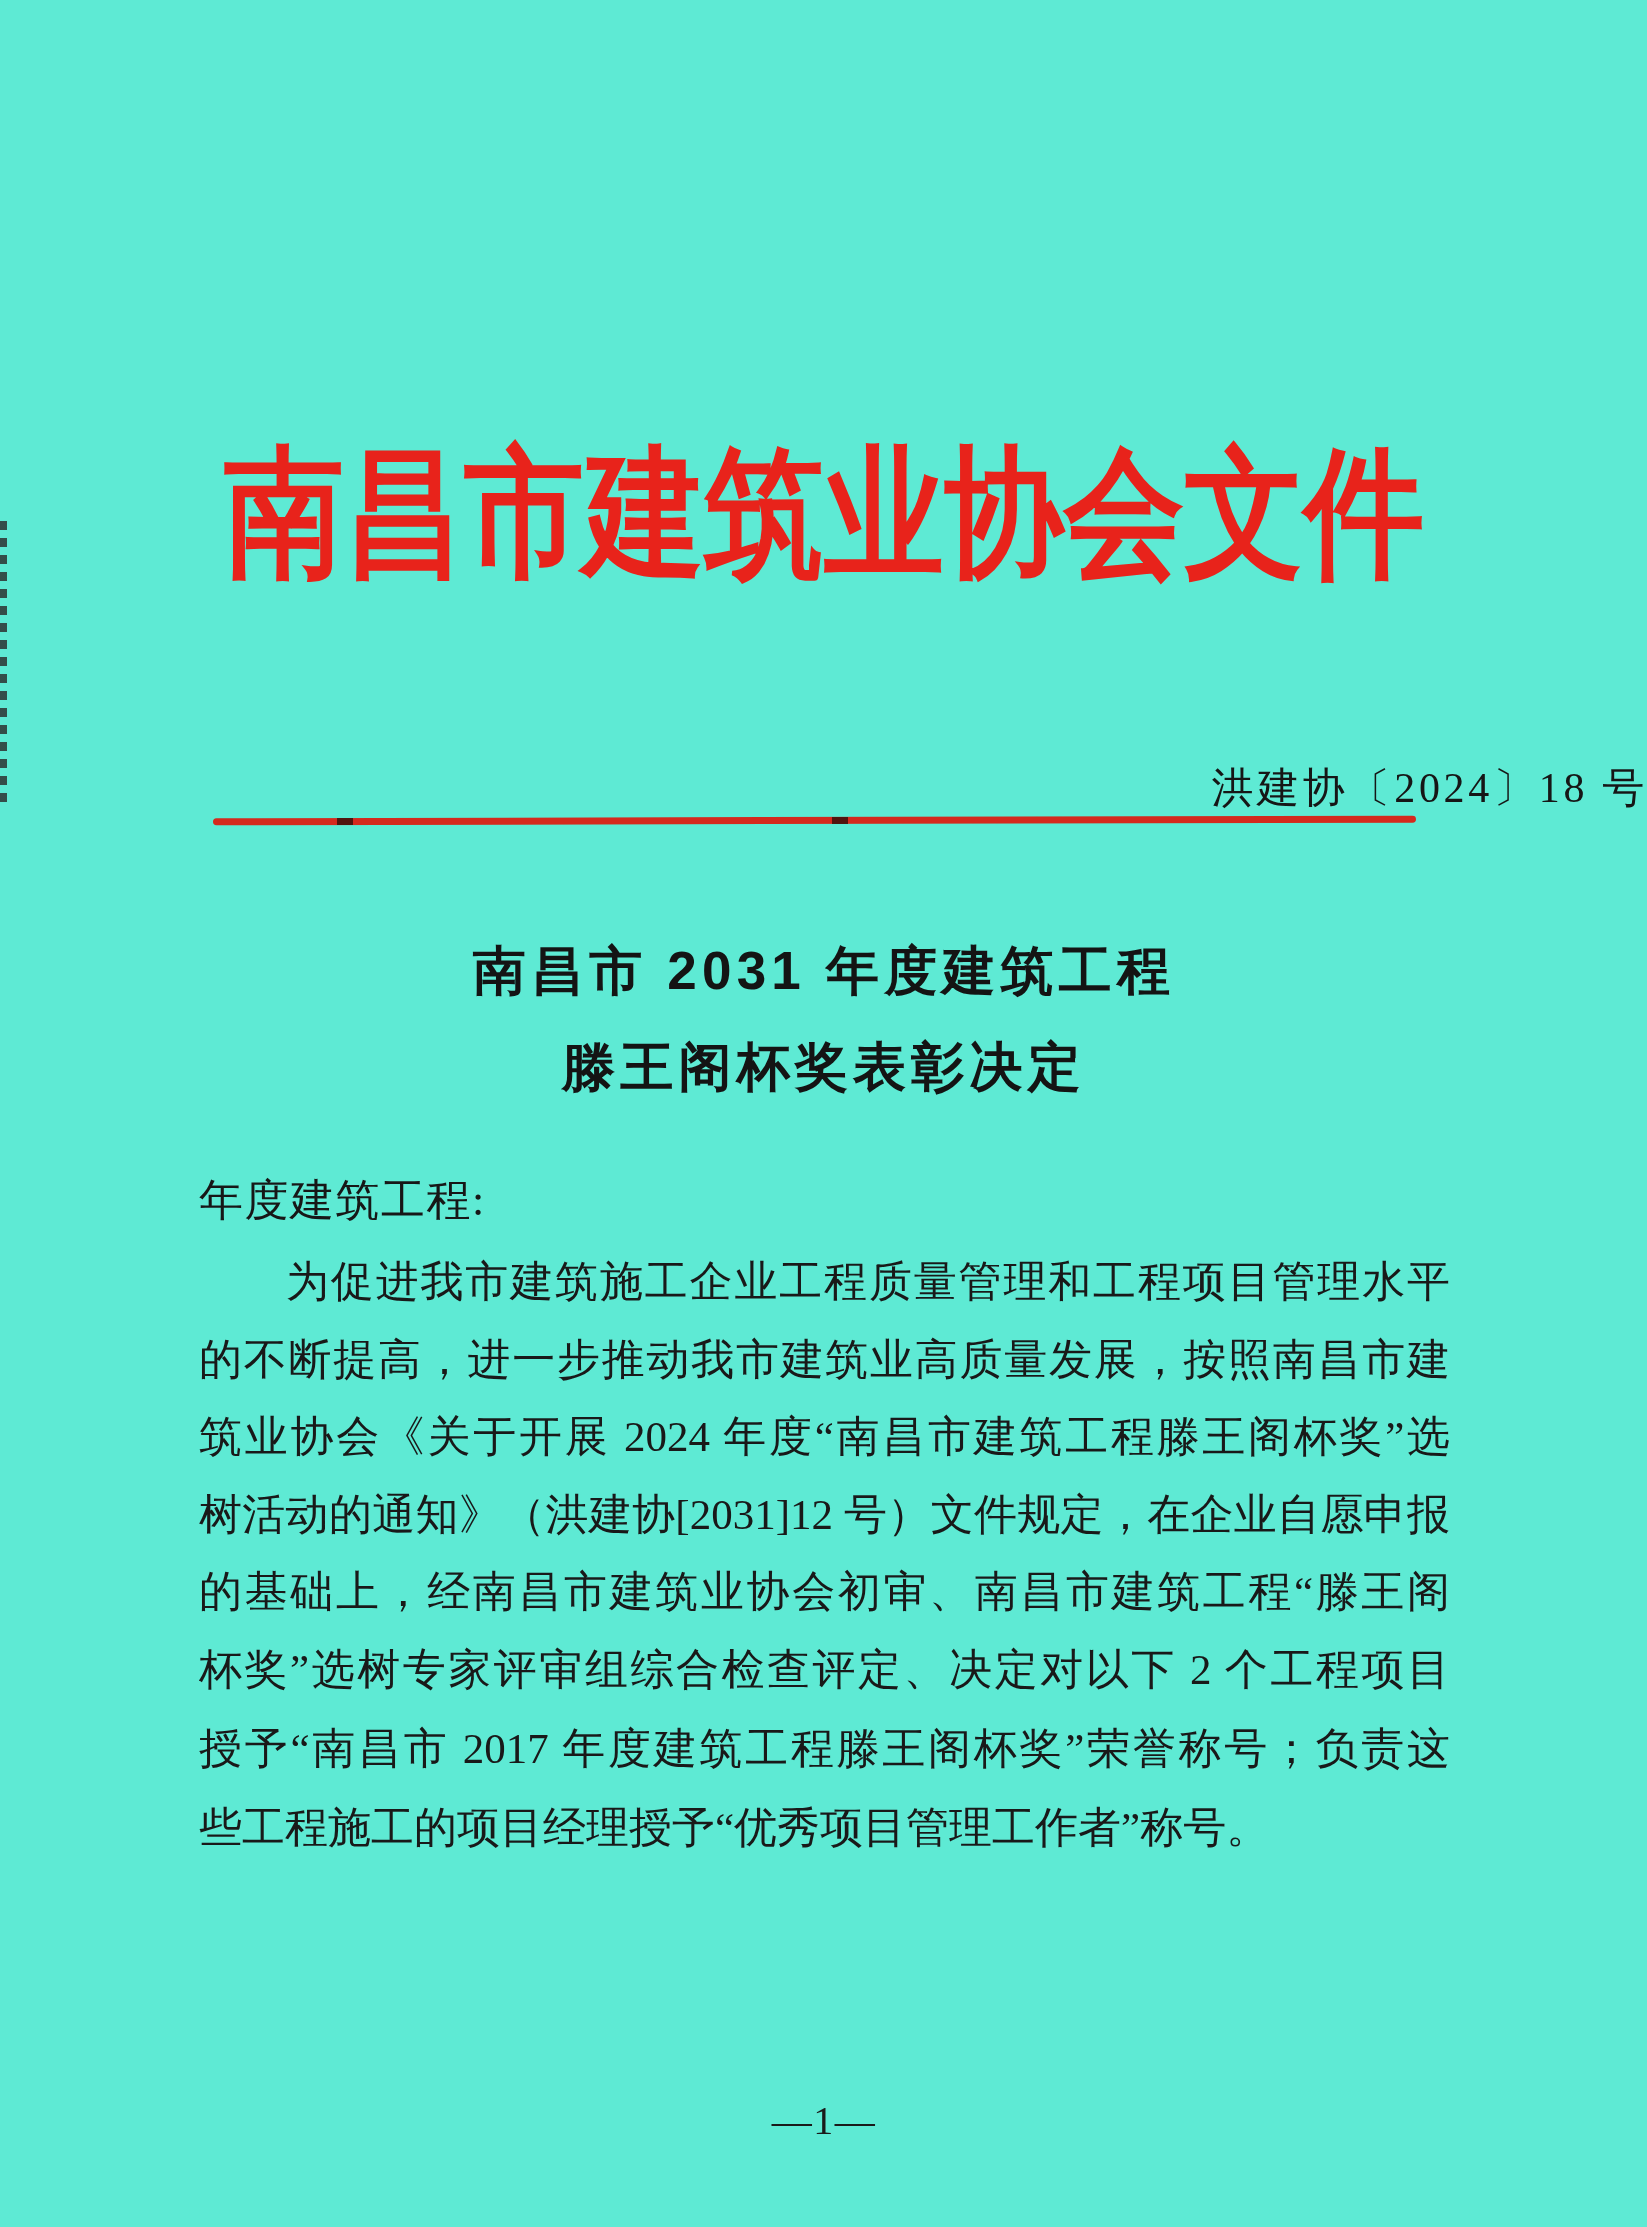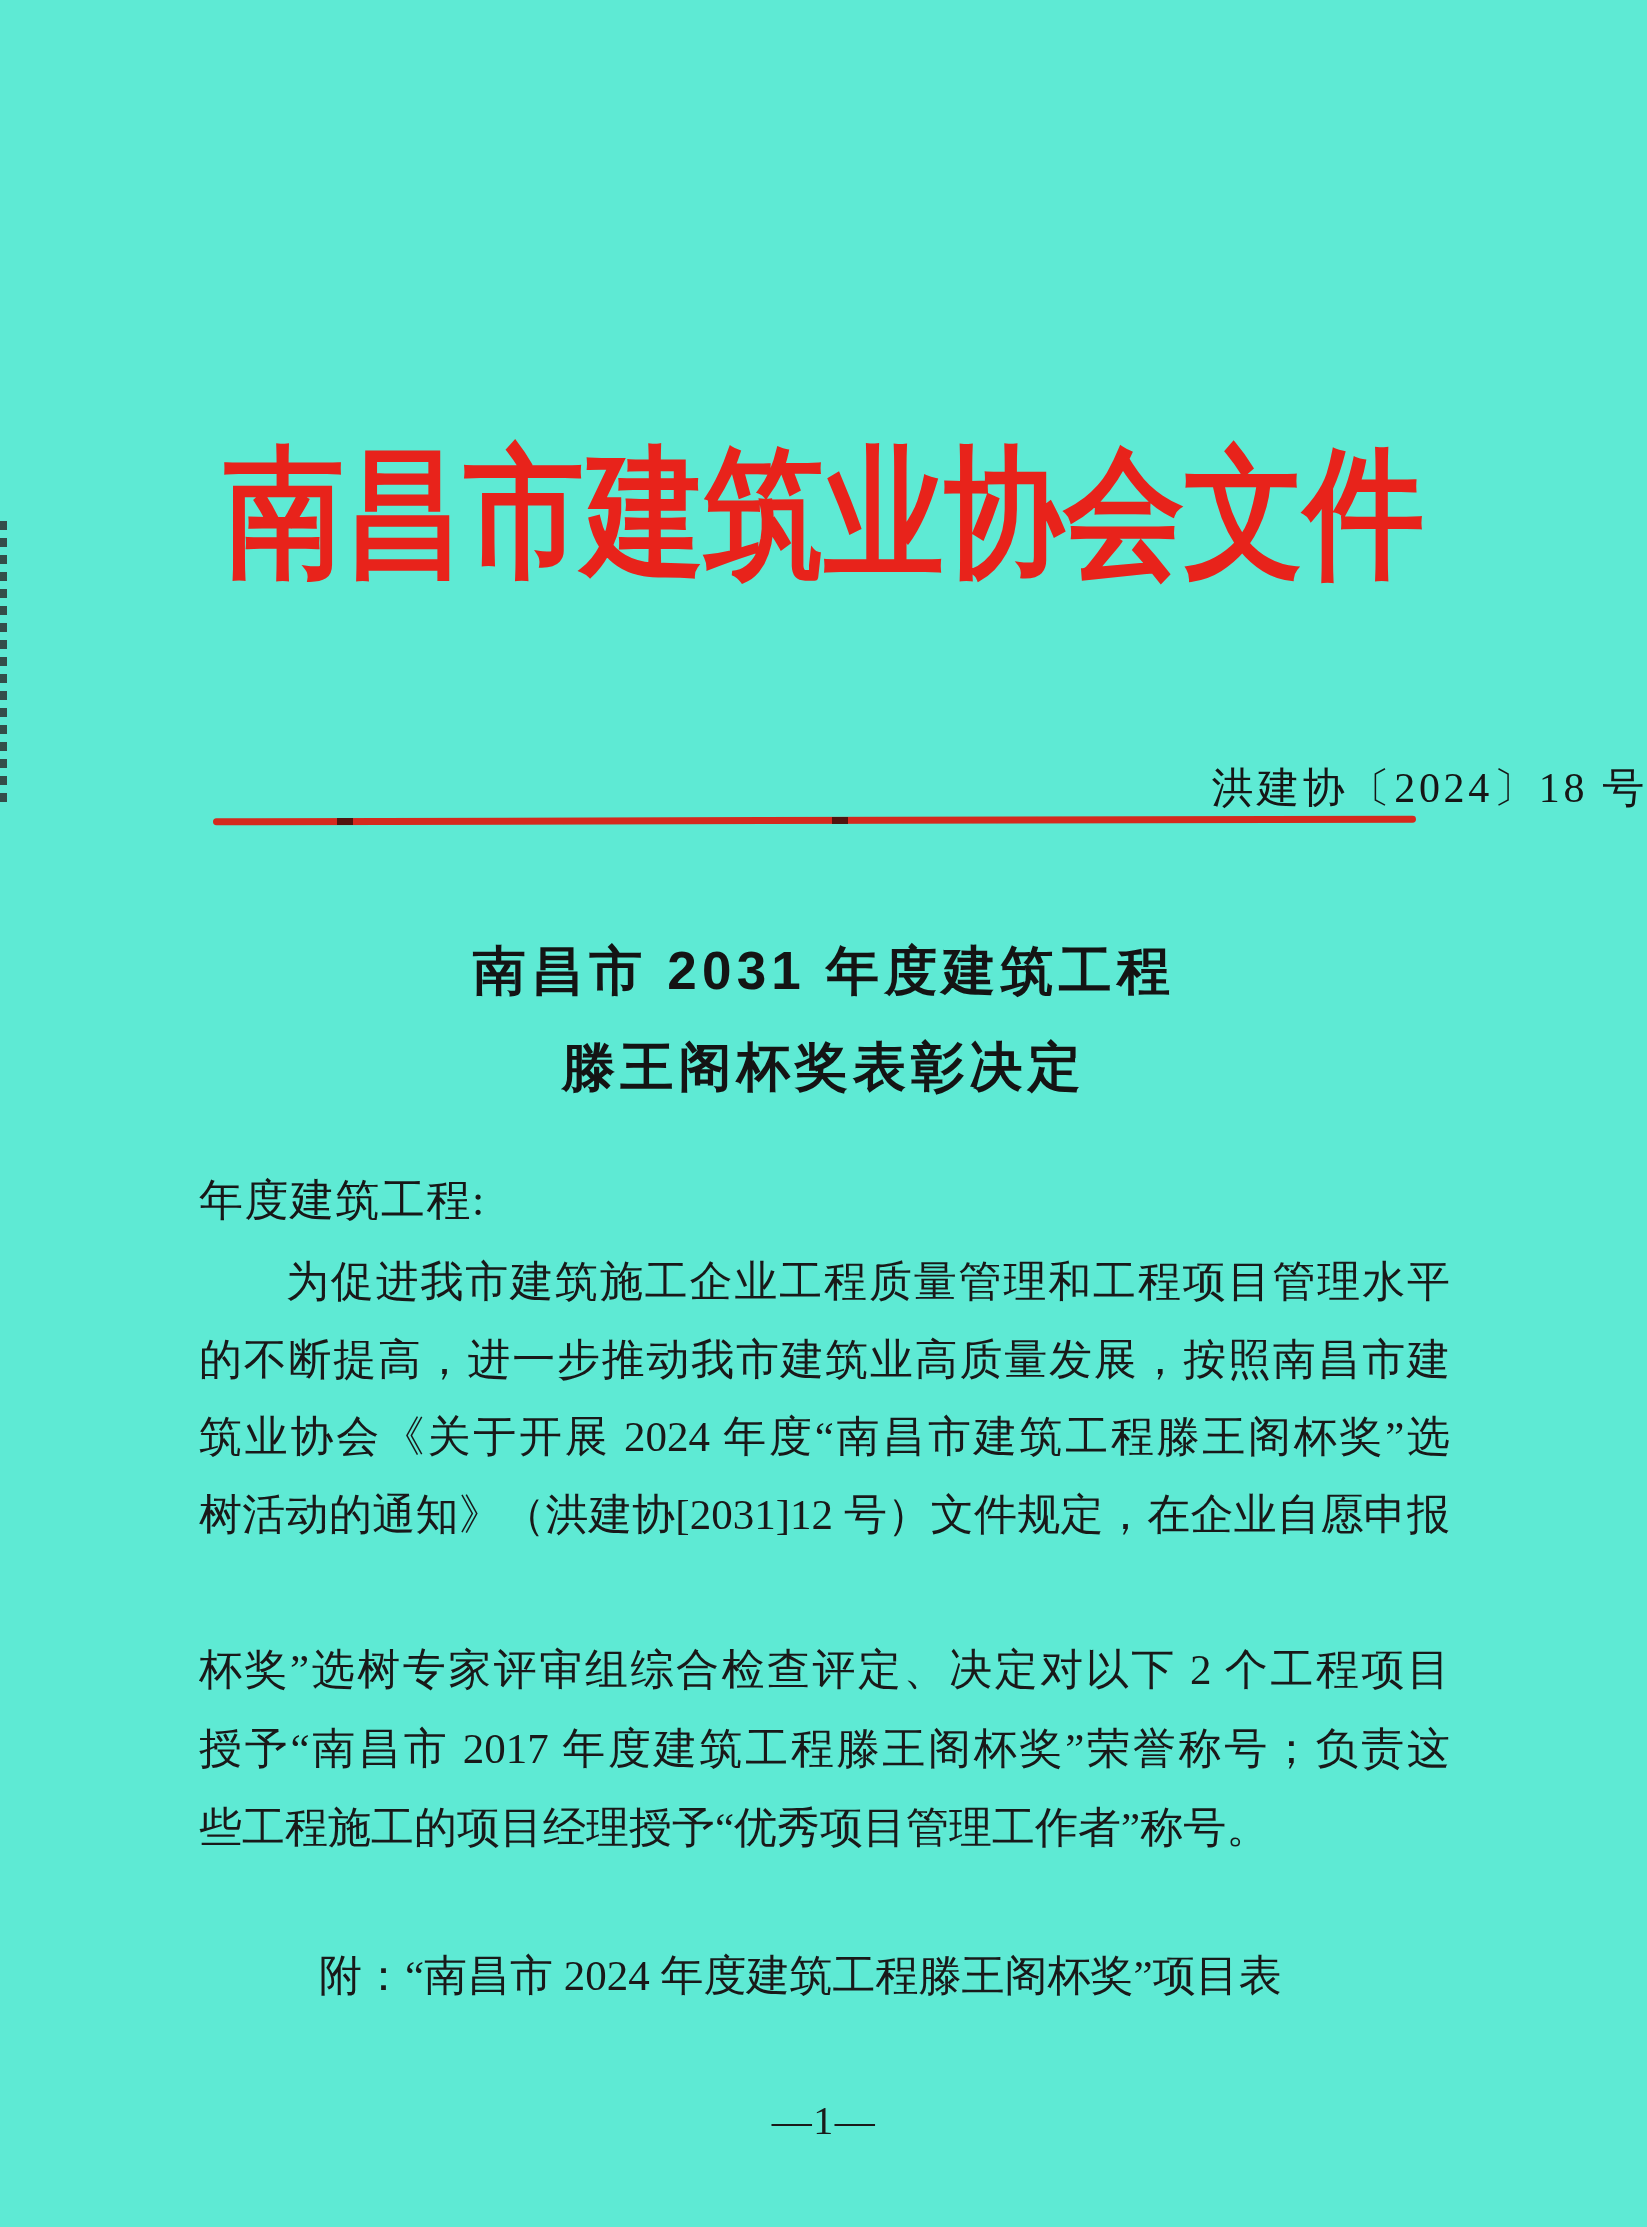--- a/index.html
+++ b/index.html
@@ -191,22 +191,22 @@
     <div class="title-line">南昌市 2031 年度建筑工程</div>
     <div class="title-line">滕王阁杯奖表彰决定</div>
   </div>
 
   <div class="salutation">年度建筑工程:</div>
 
   <div class="body-line l0 justify indent-first">为促进我市建筑施工企业工程质量管理和工程项目管理水平</div>
   <div class="body-line l1 justify">的不断提高，进一步推动我市建筑业高质量发展，按照南昌市建</div>
   <div class="body-line l2 justify">筑业协会《关于开展 2024 年度“南昌市建筑工程滕王阁杯奖”选</div>
   <div class="body-line l3 justify">树活动的通知》（洪建协[2031]12 号）文件规定，在企业自愿申报</div>
+  <div class="body-line l4 justify">的基础上，经南昌市建筑业协会初审、南昌市建筑工程“滕王阁</div>
   <div class="body-line l5 justify">杯奖”选树专家评审组综合检查评定、决定对以下 2 个工程项目</div>
   <div class="body-line l6 justify">授予“南昌市 2017 年度建筑工程滕王阁杯奖”荣誉称号；负责这</div>
   <div class="body-line l7">些工程施工的项目经理授予“优秀项目管理工作者”称号。</div>
 
-  <div class="attachment">附：“南昌市 2024 年度建筑工程滕王阁杯奖”项目表</div>
 
   <div class="page-number">—1—</div>
 
 </div>
 
 
 </body></html>

